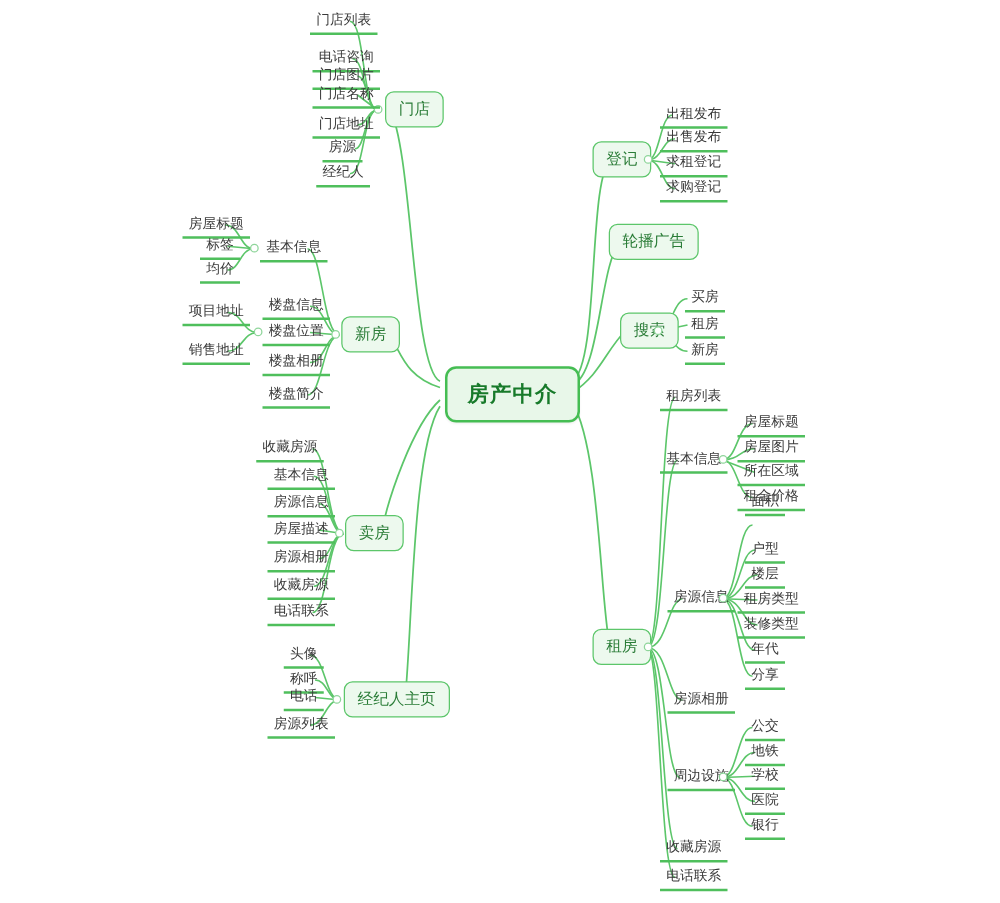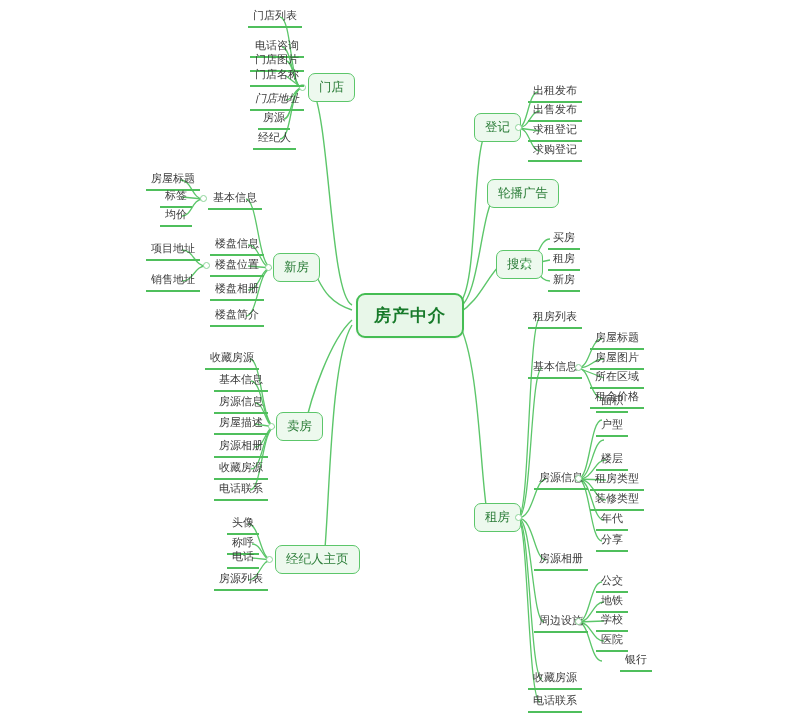--- a/index.html
+++ b/index.html
@@ -173,21 +173,21 @@
   </svg>
 
   <div class="node n-root" style="left:356px;top:293px;">房产中介</div>
 
   <div class="node n-b" style="left:308px;top:73px;text-align:right;">门店</div>
   <div class="marker" style="left:299px;top:84px;"></div>
   <div class="node n-u" style="left:248px;top:7px;">门店列表</div>
   <div class="node n-u" style="left:250px;top:37px;">电话咨询</div>
   <div class="node n-u" style="left:250px;top:51px;">门店图片</div>
   <div class="node n-u" style="left:250px;top:66px;">门店名称</div>
-  <div class="node n-u" style="left:250px;top:90px;font-style:italic;">门店地址</div>
+  <div class="node n-u" style="left:250px;top:90px;">门店地址</div>
   <div class="node n-u" style="left:258px;top:109px;">房源</div>
   <div class="node n-u" style="left:253px;top:129px;">经纪人</div>
 
   <div class="node n-b" style="left:474px;top:113px;">登记</div>
   <div class="marker" style="left:515px;top:124px;"></div>
   <div class="node n-u" style="left:528px;top:82px;">出租发布</div>
   <div class="node n-u" style="left:528px;top:101px;">出售发布</div>
   <div class="node n-u" style="left:528px;top:121px;">求租登记</div>
   <div class="node n-u" style="left:528px;top:141px;">求购登记</div>
 
@@ -244,26 +244,26 @@
   <div class="marker" style="left:575px;top:618px;"></div>
   <div class="node n-u" style="left:528px;top:669px;">收藏房源</div>
   <div class="node n-u" style="left:528px;top:692px;">电话联系</div>
 
   <div class="node n-u" style="left:590px;top:329px;">房屋标题</div>
   <div class="node n-u" style="left:590px;top:349px;">房屋图片</div>
   <div class="node n-u" style="left:590px;top:368px;">所在区域</div>
   <div class="node n-u" style="left:590px;top:388px;">租金价格</div>
 
   <div class="node n-u" style="left:596px;top:392px;">面积</div>
-  <div class="node n-u" style="left:596px;top:416px;text-align:center;">户型</div>
+  <div class="node n-u" style="left:596px;top:430px;text-align:center;">户型</div>
   <div class="node n-u" style="left:596px;top:450px;">楼层</div>
   <div class="node n-u" style="left:590px;top:470px;">租房类型</div>
   <div class="node n-u" style="left:590px;top:490px;">装修类型</div>
   <div class="node n-u" style="left:596px;top:510px;">年代</div>
   <div class="node n-u" style="left:596px;top:531px;">分享</div>
 
   <div class="node n-u" style="left:596px;top:572px;">公交</div>
   <div class="node n-u" style="left:596px;top:592px;">地铁</div>
   <div class="node n-u" style="left:596px;top:611px;">学校</div>
   <div class="node n-u" style="left:596px;top:631px;">医院</div>
-  <div class="node n-u" style="left:620px;top:651px;text-align:center;">银行</div>
+  <div class="node n-u" style="left:596px;top:651px;text-align:center;">银行</div>
 
 </div>
 
 </body></html>

